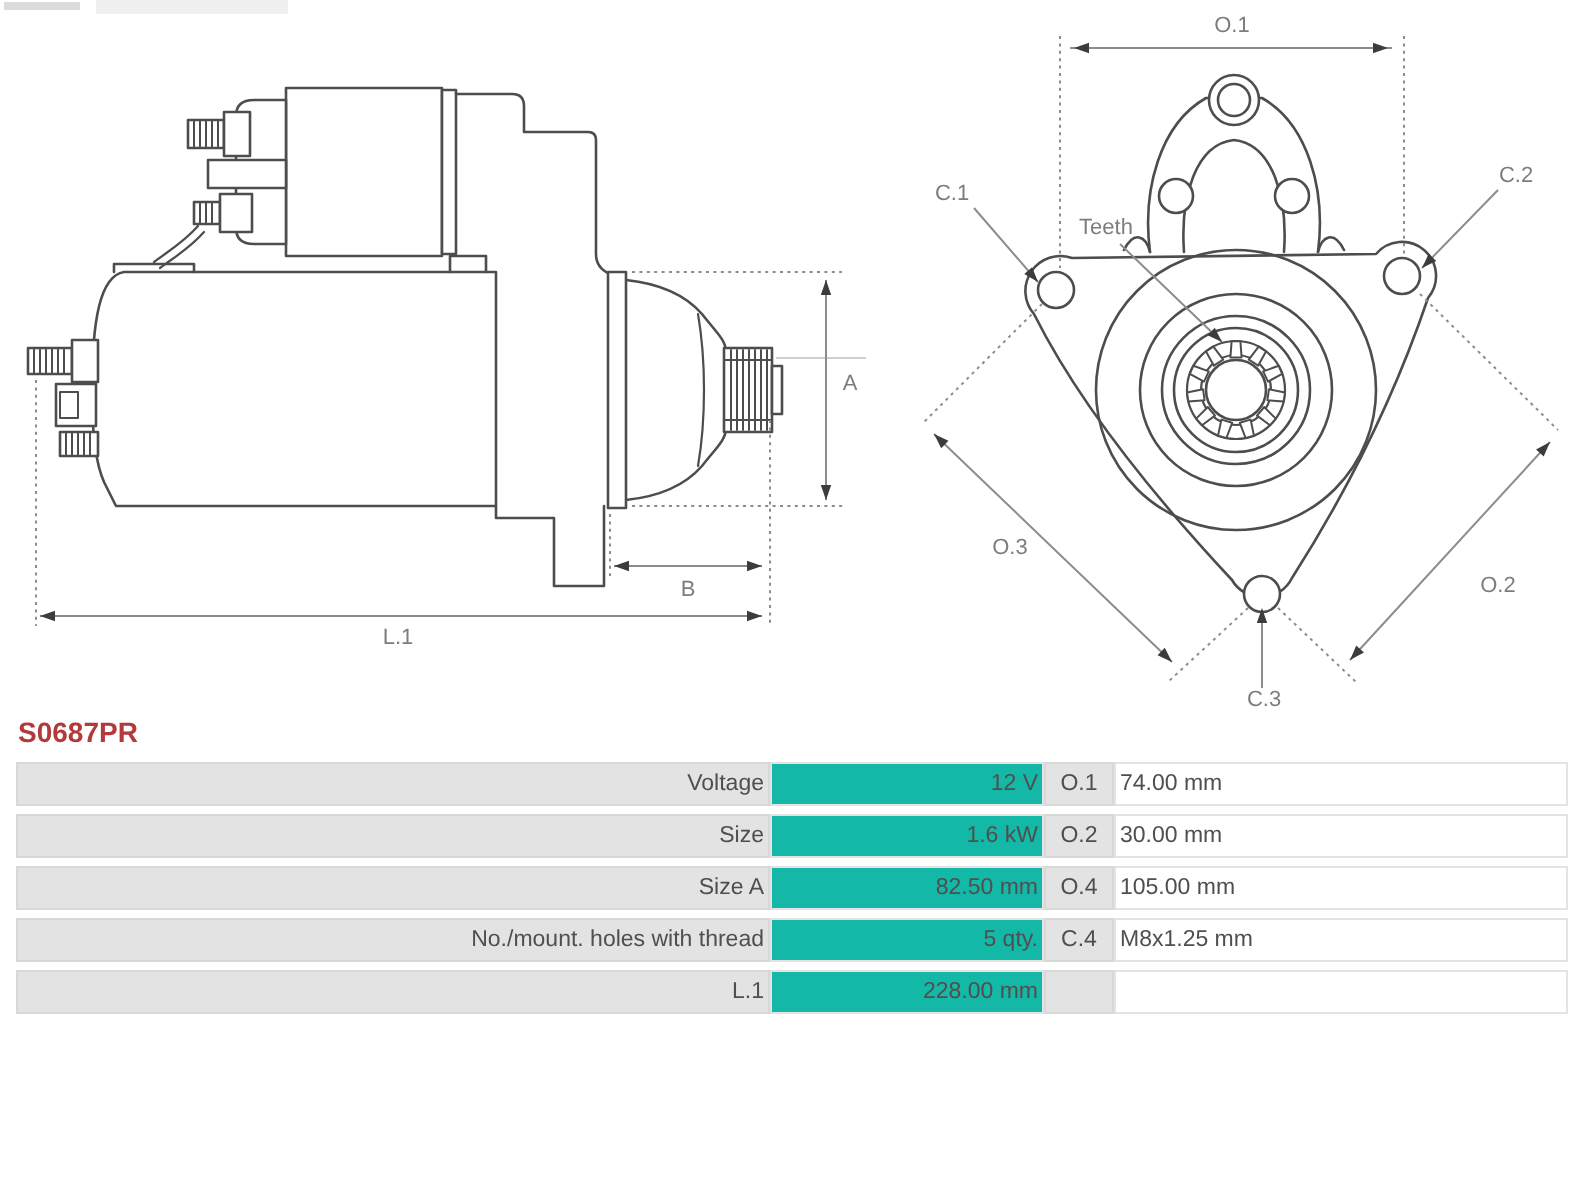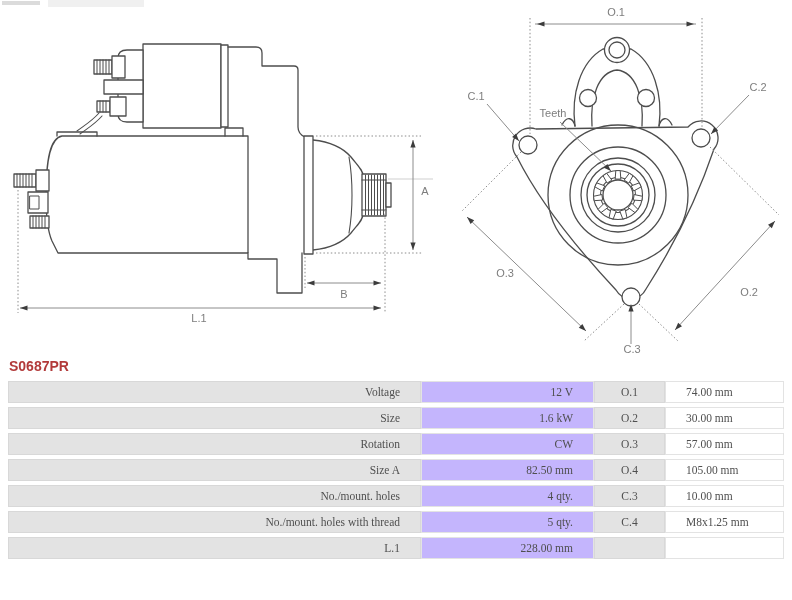--- a/index.html
+++ b/index.html
@@ -3,23 +3,23 @@
 <meta charset="utf-8">
 <style>
   html,body{margin:0;padding:0;background:#fff;}
   .page{position:relative;width:792px;height:600px;background:#ffffff;overflow:hidden;
         font-family:"Liberation Sans",sans-serif;}
   svg{display:block;}
   .part-number{margin:3px 0 0 9px;height:18px;line-height:18px;
                font-size:14px;font-weight:bold;color:#b23a3a;}
   table.specs{margin:2px 8px 0 8px;width:776px;border-collapse:separate;border-spacing:0 4px;
               table-layout:fixed;font-size:11.5px;color:#4f4f4f;}
-  table.specs td{padding:2px 20px;height:16px;line-height:16px;overflow:hidden;white-space:nowrap;font-family:Liberation Serif, serif;}
+  table.specs td{padding:2px 2px;height:16px;line-height:16px;overflow:hidden;white-space:nowrap;}
   td.c-label {width:371px;background:#e3e3e3;border:1px solid #d8d8d8;text-align:right;}
-  td.c-value {width:131px;background:#c4b5fd;border:1px solid #e3e3e3;text-align:right;}
+  td.c-value {width:131px;background:#14b8a6;border:1px solid #e3e3e3;text-align:right;}
   td.c-label2{width:29px; background:#e3e3e3;border:1px solid #d8d8d8;text-align:center;}
   td.c-value2{background:#ffffff;border:1px solid #e3e3e3;text-align:left;}
   text.dimlbl{font-size:11px;fill:#7d7d7d;}
 </style>
 </head>
 <body>
 
 <div class="page">
 
   <svg width="792" height="354" viewBox="0 0 792 354">
@@ -205,38 +205,26 @@
         <td class="c-label2">O.1</td>
         <td class="c-value2">74.00 mm</td>
       </tr>
       <tr>
         <td class="c-label">Size</td>
         <td class="c-value">1.6 kW</td>
         <td class="c-label2">O.2</td>
         <td class="c-value2">30.00 mm</td>
       </tr>
       <tr>
-        <td class="c-label">Rotation</td>
-        <td class="c-value">CW</td>
-        <td class="c-label2">O.3</td>
-        <td class="c-value2">57.00 mm</td>
-      </tr>
-      <tr>
         <td class="c-label">Size A</td>
         <td class="c-value">82.50 mm</td>
         <td class="c-label2">O.4</td>
         <td class="c-value2">105.00 mm</td>
       </tr>
       <tr>
-        <td class="c-label">No./mount. holes</td>
-        <td class="c-value">4 qty.</td>
-        <td class="c-label2">C.3</td>
-        <td class="c-value2">10.00 mm</td>
-      </tr>
-      <tr>
         <td class="c-label">No./mount. holes with thread</td>
         <td class="c-value">5 qty.</td>
         <td class="c-label2">C.4</td>
         <td class="c-value2">M8x1.25 mm</td>
       </tr>
       <tr>
         <td class="c-label">L.1</td>
         <td class="c-value">228.00 mm</td>
         <td class="c-label2"></td>
         <td class="c-value2"></td>

